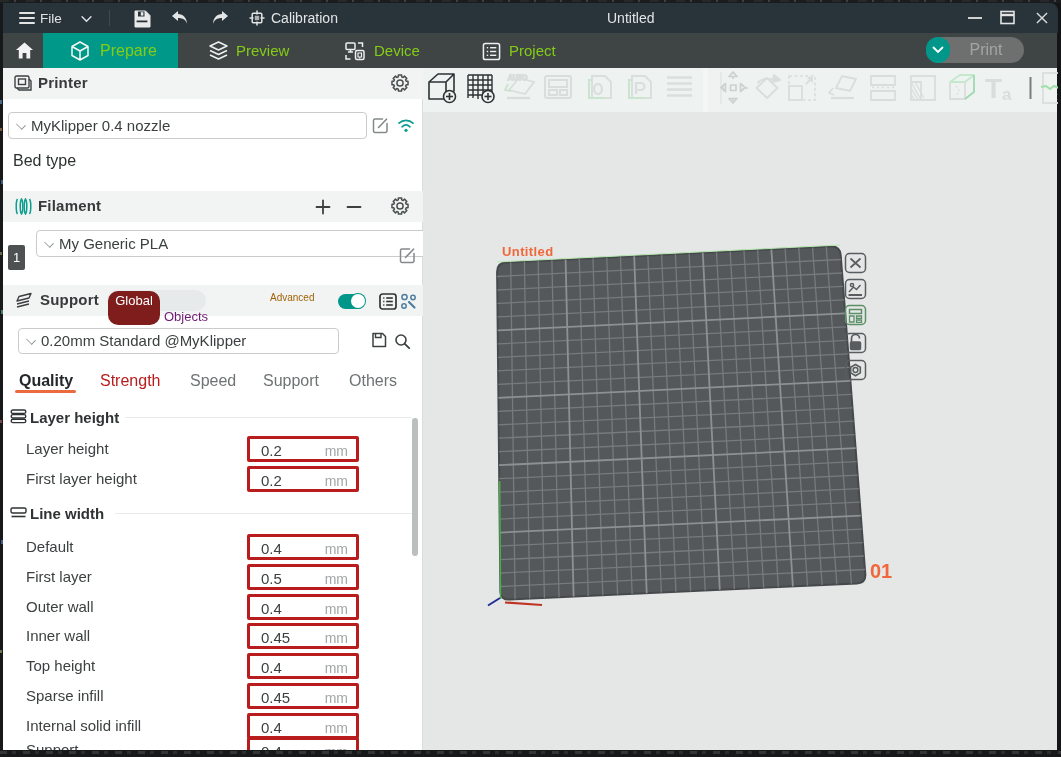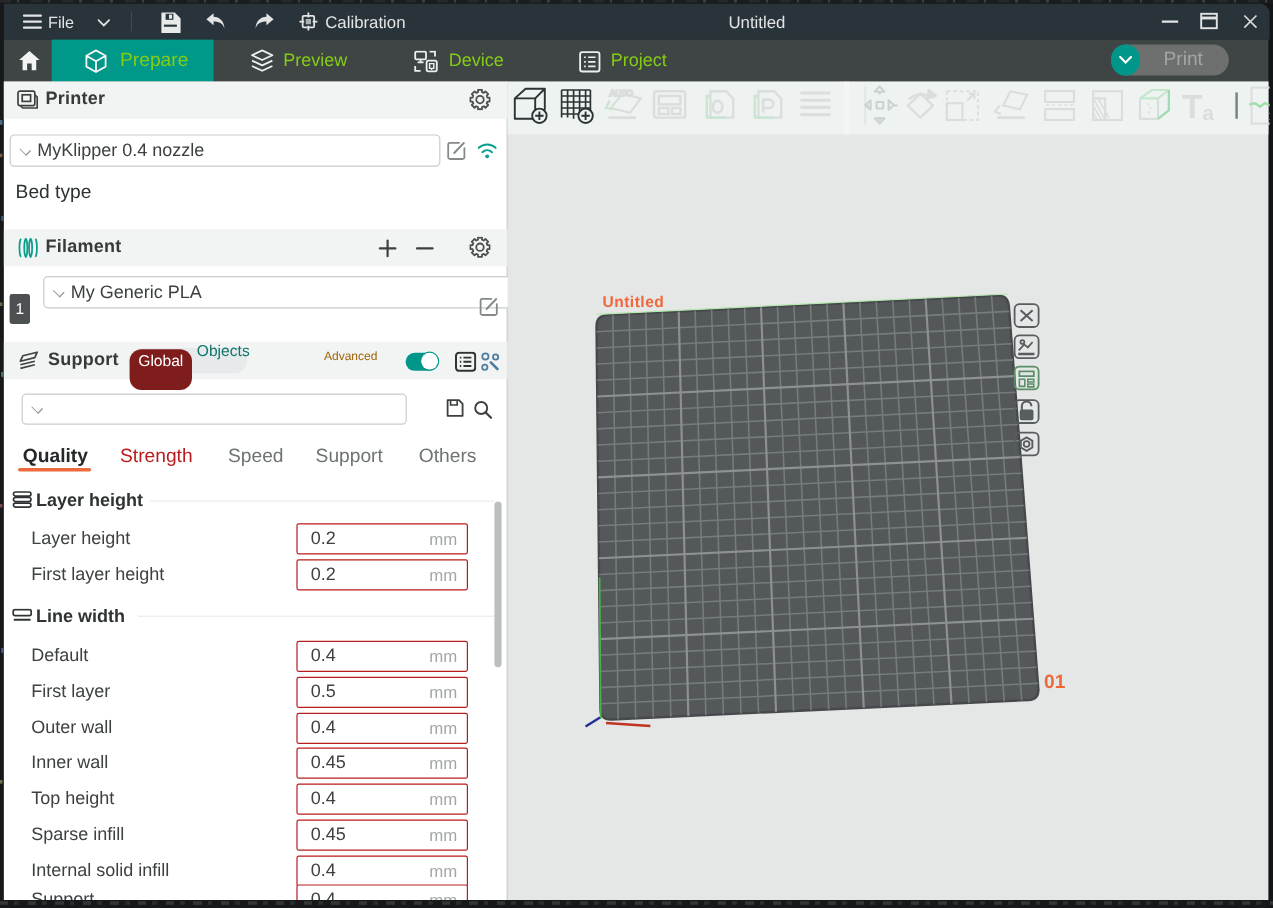--- a/index.html
+++ b/index.html
@@ -22,21 +22,21 @@
 .sbtn .dd{position:absolute;left:0;top:0;width:24px;height:26px;border-radius:13px;background:#00968a}
 
 #sidebar{left:3px;top:68px;width:420px;height:682px;background:#ffffff;border-right:1px solid #dadddd}
 .band{position:absolute;left:0;width:420px;height:31px;background:#f2f4f4}
 .bandtitle{position:absolute;left:35px;top:6px;font-size:15px;font-weight:700;color:#363a3b;letter-spacing:.2px}
 .combo{position:absolute;background:#fff;border:1px solid #c9cccc;border-radius:4px;font-size:15px;color:#3c4041}
 .combo .chev{position:absolute;left:8px;top:8px;width:8px;height:8px}
 .combo .chev:before{content:"";position:absolute;left:0;top:0;width:7px;height:7px;border-right:1.5px solid #8b9090;border-bottom:1.5px solid #8b9090;transform:rotate(45deg) scale(1,.72);transform-origin:50% 50%}
 .combo .ctext{position:absolute;left:22px;top:4px;white-space:nowrap}
 .plabel{position:absolute;left:23px;font-size:15px;color:#3d4142;white-space:nowrap}
-.pbox{position:absolute;left:244px;width:143px;height:26px;border:1px solid #b91c1c;border-radius:2px;background:#fff;font-size:15px;color:#3d4142}
+.pbox{position:absolute;left:244px;width:112px;height:26px;border:3px solid #b91c1c;border-radius:2px;background:#fff;font-size:15px;color:#3d4142}
 .pbox .v{position:absolute;left:11px;top:3px}
 .pbox .u{position:absolute;right:8px;top:4px;font-size:14px;color:#a2a6a6}
 .gtitle{position:absolute;left:27px;font-size:15px;font-weight:700;color:#2f3334}
 .gline{position:absolute;height:1px;background:#e9ebeb}
 
 #viewport{left:423px;top:68px;width:634px;height:682px;background:#e5e6e6}
 #vtoolbar{position:absolute;left:0;top:0;width:634px;height:44px;background:#eef2f0}
 
 svg{display:block}
 .orange{color:#f0683a;font-weight:700}
@@ -213,21 +213,21 @@
     <svg class="abs" style="left:11px;top:7px" width="20" height="17" viewBox="0 0 20 17">
         <g fill="none" stroke="#3c4041" stroke-width="1.4" stroke-linejoin="round">
           <path d="M5 4.5 L17 1.5 L15 6 L3 9 Z"></path>
           <path d="M3 12 L15 9"></path>
           <path d="M3 15 L15 12"></path>
         </g>
       </svg>
     <span class="bandtitle" style="left:37px">Support</span>
     <div class="abs" style="left:104px;top:5px;width:99px;height:21px;background:#e7eaea;border-radius:11px"></div>
     <div class="abs" style="left:105px;top:6px;width:52px;height:34px;background:#7f1d1d;border-radius:10px;color:#fff;font-size:13px;text-align:center;line-height:19px">Global</div>
-    <span class="abs" style="left:161px;top:0;font-size:13px;color:#0f766e">Objects</span>
+    <span class="abs" style="left:161px;top:24px;font-size:13px;color:#701a75">Objects</span>
     <span class="abs" style="left:267px;top:7px;font-size:10px;color:#a16207">Advanced</span>
     <div class="abs" style="left:335px;top:9px;width:27px;height:15px;background:#00968a;border-radius:8px"></div>
     <div class="abs" style="left:348px;top:8.5px;width:14px;height:14px;background:#fff;border-radius:50%;box-shadow:0 0 0 1px #00968a"></div>
     <svg class="abs" style="left:376px;top:8px" width="18" height="17" viewBox="0 0 18 17">
         <rect x="1" y="1" width="16" height="15" rx="2.5" fill="none" stroke="#2f3334" stroke-width="1.7"></rect>
         <g stroke="#2f3334" stroke-width="1.6">
           <line x1="4.2" y1="5" x2="5.4" y2="5"></line>
           <line x1="7.2" y1="5" x2="13.8" y2="5"></line>
           <line x1="4.2" y1="8.5" x2="5.4" y2="8.5"></line>
           <line x1="7.2" y1="8.5" x2="13.8" y2="8.5"></line>
@@ -239,20 +239,21 @@
         <g fill="none" stroke="#4e7d9e" stroke-width="1.5">
           <circle cx="4.5" cy="4" r="2.6"></circle>
           <circle cx="13" cy="4.5" r="2.2"></circle>
           <circle cx="4" cy="13" r="2.2"></circle>
         </g>
         <line x1="9" y1="9" x2="14.5" y2="14.5" stroke="#4e7d9e" stroke-width="2.2" stroke-linecap="round"></line>
       </svg>
   </div>
   <div class="combo" style="left:15px;top:260px;width:321px;height:26px">
       <span class="chev" style="top:7px"></span>
+      <span class="ctext" style="top:3px">0.20mm Standard @MyKlipper</span>
     </div>
   <svg class="abs" style="left:368px;top:264px" width="16" height="16" viewBox="0 0 16 16">
       <path d="M2 1.5 h9.5 l3 3 v10 h-12.5 z" fill="none" stroke="#3c4041" stroke-width="1.5" stroke-linejoin="round"></path>
       <path d="M4.5 1.5 v4 h5.5 v-4" fill="none" stroke="#3c4041" stroke-width="1.4"></path>
     </svg>
   <svg class="abs" style="left:391px;top:265px" width="17" height="17" viewBox="0 0 17 17">
       <circle cx="7" cy="7" r="5" fill="none" stroke="#3c4041" stroke-width="1.6"></circle>
       <line x1="10.8" y1="10.8" x2="15.2" y2="15.2" stroke="#3c4041" stroke-width="1.8" stroke-linecap="round"></line>
     </svg>
 
@@ -496,21 +497,21 @@
       <line x1="74.4" y1="329.8" x2="426.4" y2="312.8"></line>
       <line x1="75.1" y1="397.2" x2="431.6" y2="380.2"></line>
       <line x1="75.8" y1="464.6" x2="436.8" y2="447.6"></line>
     </g>
     <line x1="73" y1="194" x2="416" y2="177" stroke="#b5e8af" stroke-width="1"></line>
     <line x1="75.7" y1="413" x2="76.6" y2="531" stroke="#49b04c" stroke-width="1.5"></line>
     <line x1="81" y1="534.5" x2="118" y2="537" stroke="#c03423" stroke-width="2.2"></line>
     <line x1="76" y1="530" x2="64" y2="537.5" stroke="#202e96" stroke-width="2"></line>
   </svg>
   <span class="abs orange" style="left:79px;top:176px;font-size:13px;letter-spacing:.4px">Untitled</span>
-  <span class="abs orange" style="left:447px;top:492px;font-size:16px">01</span>
+  <span class="abs orange" style="left:447px;top:492px;font-size:20px">01</span>
 
   <svg class="abs" style="left:421px;top:183px" width="24" height="200" viewBox="0 0 24 200">
     <g fill="none" stroke="#585d5f" stroke-width="1.5">
       <rect x="1.5" y="2.5" width="20" height="19" rx="4"></rect>
       <path d="M6.5 7.5 l10 9 M16.5 7.5 l-10 9" stroke-width="1.7"></path>
       <rect x="1.5" y="28.5" width="20" height="19" rx="4"></rect>
       <path d="M5 41 l4.5 -5 l3 2.5 l4 -4.5" stroke-width="1.5"></path>
         <circle cx="8" cy="34" r="1.6"></circle>
         <path d="M4.5 44 h13.5" stroke-width="2"></path>
       <rect x="1.5" y="54.5" width="20" height="19" rx="4" stroke="#5b8f68"></rect>

